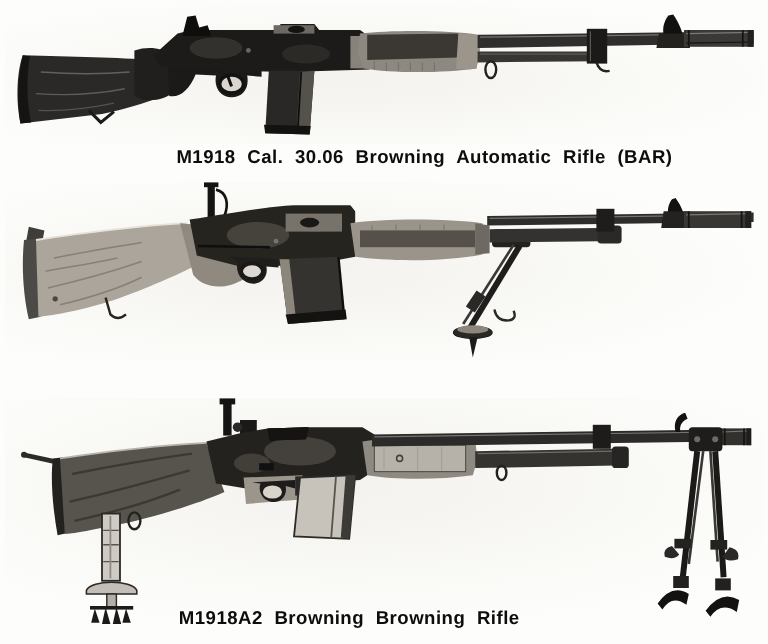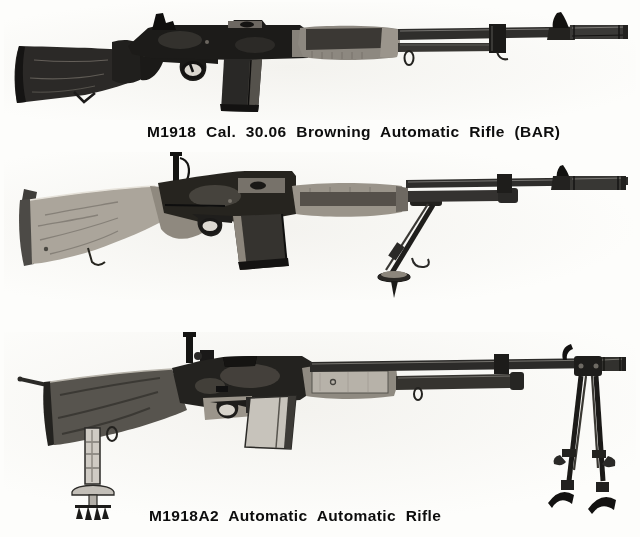--- a/index.html
+++ b/index.html
@@ -301,15 +301,15 @@
       <rect x="562" y="449" width="14" height="8" fill="#23221f"></rect>
       <rect x="592" y="450" width="14" height="8" fill="#23221f"></rect>
       <rect x="561" y="480" width="13" height="10" fill="#222120"></rect>
       <rect x="596" y="482" width="13" height="10" fill="#222120"></rect>
       <path d="M548,503 Q560,486 574,495 L572,504 Q560,495 552,508 Z" fill="#131211"></path>
       <path d="M588,509 Q601,491 616,500 L614,510 Q601,501 592,514 Z" fill="#131211"></path>
     </g>
   </svg>
 
   <div id="cap1" class="cap">M1918 Cal. 30.06 Browning Automatic Rifle (BAR)</div>
-  <div id="cap3" class="cap">M1918A2 Automatic Automatic Rifle</div>
+  <div id="cap3" class="cap">M1918A2 Browning Browning Rifle</div>
 
 </div>
 
 </body></html>

